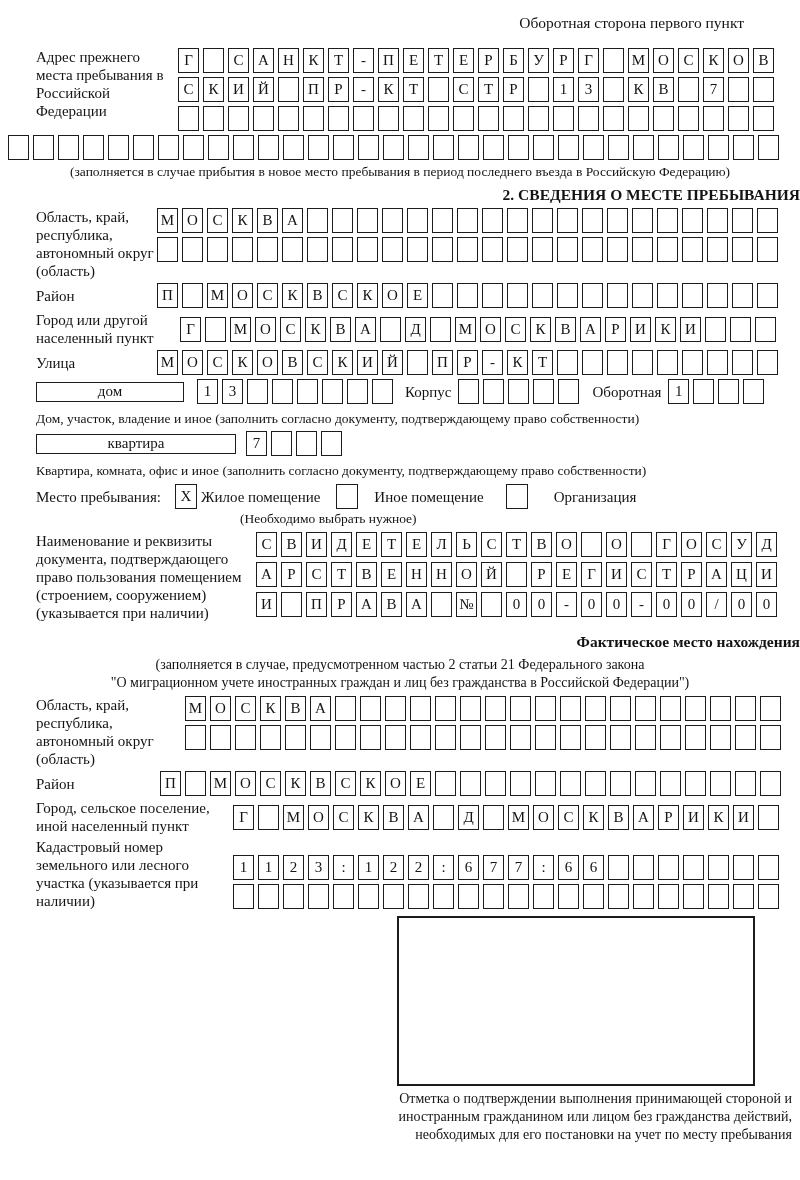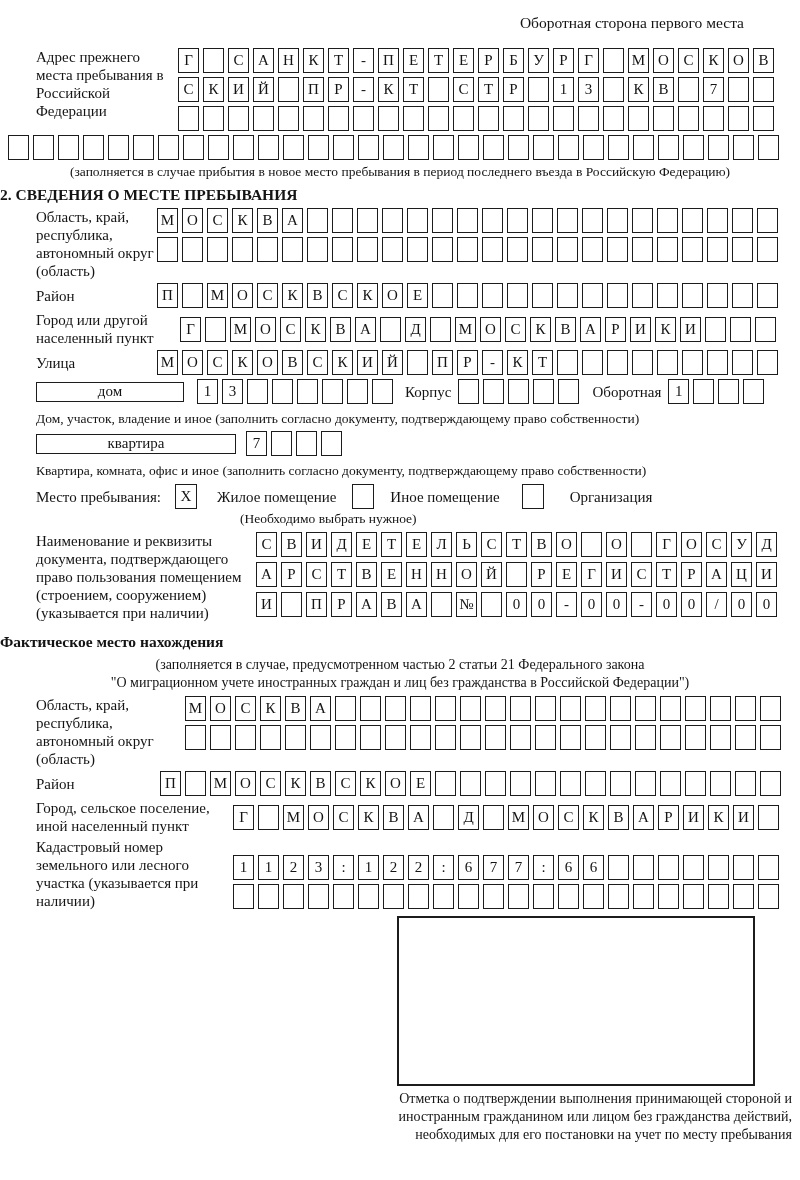--- a/index.html
+++ b/index.html
@@ -21,21 +21,21 @@
   .cell {
     flex: none; width: 21px; height: 25px;
     border: 1.6px solid #1c1c1c; margin-right: 4px;
     display: flex; align-items: center; justify-content: center;
     font-size: 15px; background: #fff;
   }
   .fullrow { margin-left: 8px; margin-top: 4px; }
 
   .note { font-size: 13.5px; line-height: 18px; }
   .center { text-align: center; }
-  .btitle { font-weight: bold; text-align: left; font-size: 15.5px; line-height: 20px; }
+  .btitle { font-weight: bold; text-align: right; font-size: 15.5px; line-height: 20px; padding-left: 40px; }
 
   .wbox {
     flex: none; border: 1.8px solid #1c1c1c; height: 20px;
     display: flex; align-items: center; justify-content: center;
     font-size: 15px; background: #fff;
   }
   .chk {
     flex: none; width: 22px; height: 25px; border: 1.8px solid #1c1c1c;
     display: flex; align-items: center; justify-content: center;
     font-size: 15px; background: #fff;
@@ -49,21 +49,21 @@
   .stamp-caption { width: 400px; margin: 4px 0 0 392px; font-size: 14px; line-height: 18px; text-align: right; }
 
   .mt2 { margin-top: 6px; } .mt3 { margin-top: 3px; } .mt4 { margin-top: 4px; } .mt10 { margin-top: 10px; }
   .pl36 { padding-left: 36px; }
 </style>
 </head>
 <body>
 
 <div class="page">
 
-  <div class="top-note">Оборотная сторона первого места</div>
+  <div class="top-note">Оборотная сторона первого пункт</div>
 
   <div class="frow" style="margin-top:16px">
     <div class="flabel" style="width:142px">Адрес прежнего места пребывания в Российской Федерации</div>
     <div class="cellcol">
       <div class="cells">
           <span class="cell">Г</span>
           <span class="cell"></span>
           <span class="cell">С</span>
           <span class="cell">А</span>
           <span class="cell">Н</span>
@@ -367,21 +367,21 @@
         <span class="cell"></span>
         <span class="cell"></span>
         <span class="cell"></span>
       </div>
   </div>
   <div class="note pl36 mt2">Квартира, комната, офис и иное (заполнить согласно документу, подтверждающему право собственности)</div>
 
   <div class="frow vcenter mt4">
     <div class="inline-lbl">Место пребывания:</div>
     <div class="chk" style="margin-left:14px">X</div>
-    <div class="inline-lbl" style="margin-left:20px">Жилое помещение</div>
+    <div class="inline-lbl" style="margin-left:4px">Жилое помещение</div>
     <div class="chk" style="margin-left:16px"></div>
     <div class="inline-lbl" style="margin-left:16px">Иное помещение</div>
     <div class="chk" style="margin-left:22px"></div>
     <div class="inline-lbl" style="margin-left:26px">Организация</div>
   </div>
   <div class="note" style="padding-left:240px;margin-top:1px">(Необходимо выбрать нужное)</div>
 
   <div class="frow mt4">
     <div class="flabel" style="width:220px">Наименование и реквизиты документа, подтверждающего право пользования помещением (строением, сооружением) (указывается при наличии)</div>
     <div class="cellcol" style="gap:5px">

